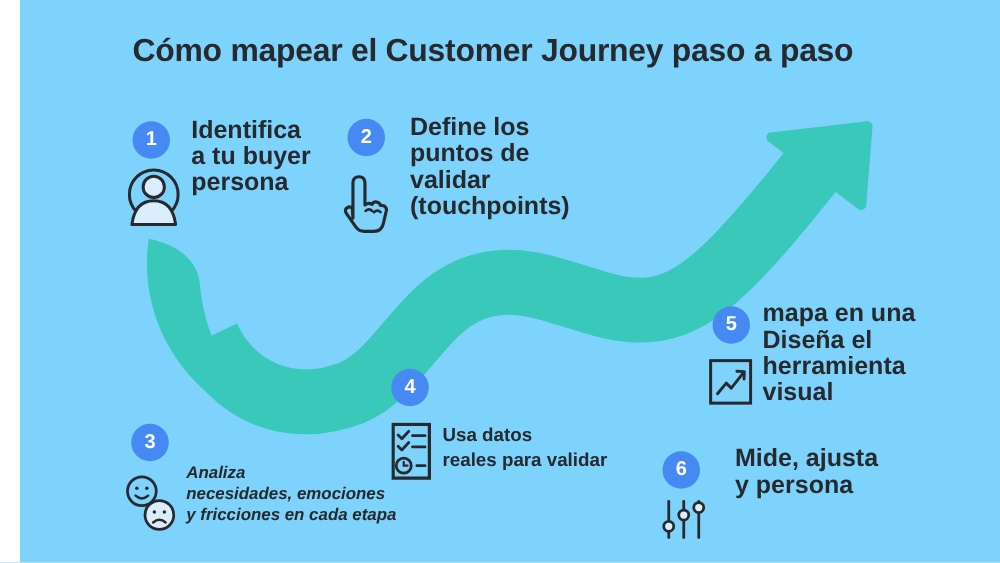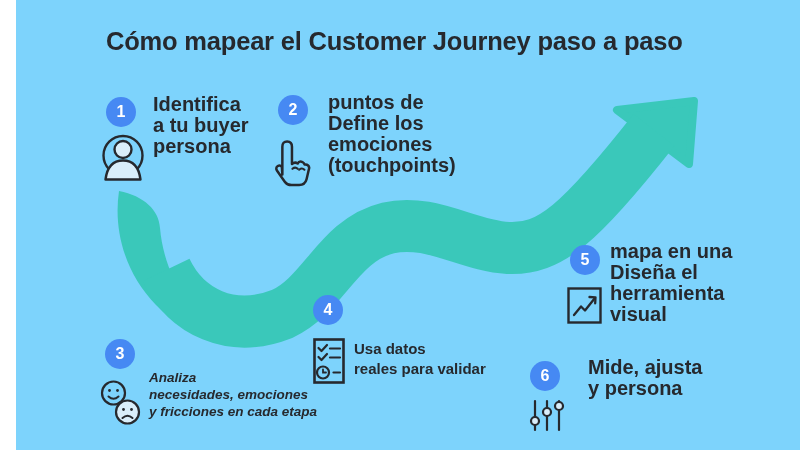--- a/index.html
+++ b/index.html
@@ -66,23 +66,23 @@
   <svg class="icon i1" width="44" height="48" viewBox="0 0 44 48">
     <circle cx="22" cy="22.5" r="19.5" fill="none" stroke="#26292e" stroke-width="2.4"></circle>
     <path d="M4.5 46.5 Q7 27.5 22 27.5 Q37 27.5 39.5 46.5 Z" fill="#d9eefa" stroke="#26292e" stroke-width="2.4" stroke-linejoin="round"></path>
     <circle cx="22" cy="16.5" r="8.5" fill="#d9eefa" stroke="#26292e" stroke-width="2.4"></circle>
   </svg>
 
   <div class="badge b2">
     <span>2</span>
   </div>
   <div class="step-text t17 x2">
+    <div>Define los</div>
     <div>puntos de</div>
-    <div>Define los</div>
-    <div>emociones</div>
+    <div>validar</div>
     <div>(touchpoints)</div>
 
   </div>
   <svg class="icon i2" width="48" height="56" viewBox="0 0 50 56">
     <path d="M16 40 L16 11 Q16 5.5 21 5.5 Q26 5.5 26 11 V29
              Q29 26.5 32 28.5 Q33.5 25.5 37 27 Q38.8 27.8 39 29.5
              Q43.5 29 44 33 L41.2 45 Q39.7 51 33.5 51 H25.5
              Q21 51 18.5 47.5 L10.5 36 Q8.5 33 11.3 31.2 Q13.5 29.8 15.5 32 Z" fill="none" stroke="#26292e" stroke-width="2.6" stroke-linejoin="round" stroke-linecap="round"></path>
     <path d="M26.5 34 Q29.5 31.5 32 34" fill="none" stroke="#26292e" stroke-width="2.2" stroke-linecap="round"></path>
     <path d="M33.5 35 Q36.5 32.5 39 35" fill="none" stroke="#26292e" stroke-width="2.2" stroke-linecap="round"></path>

